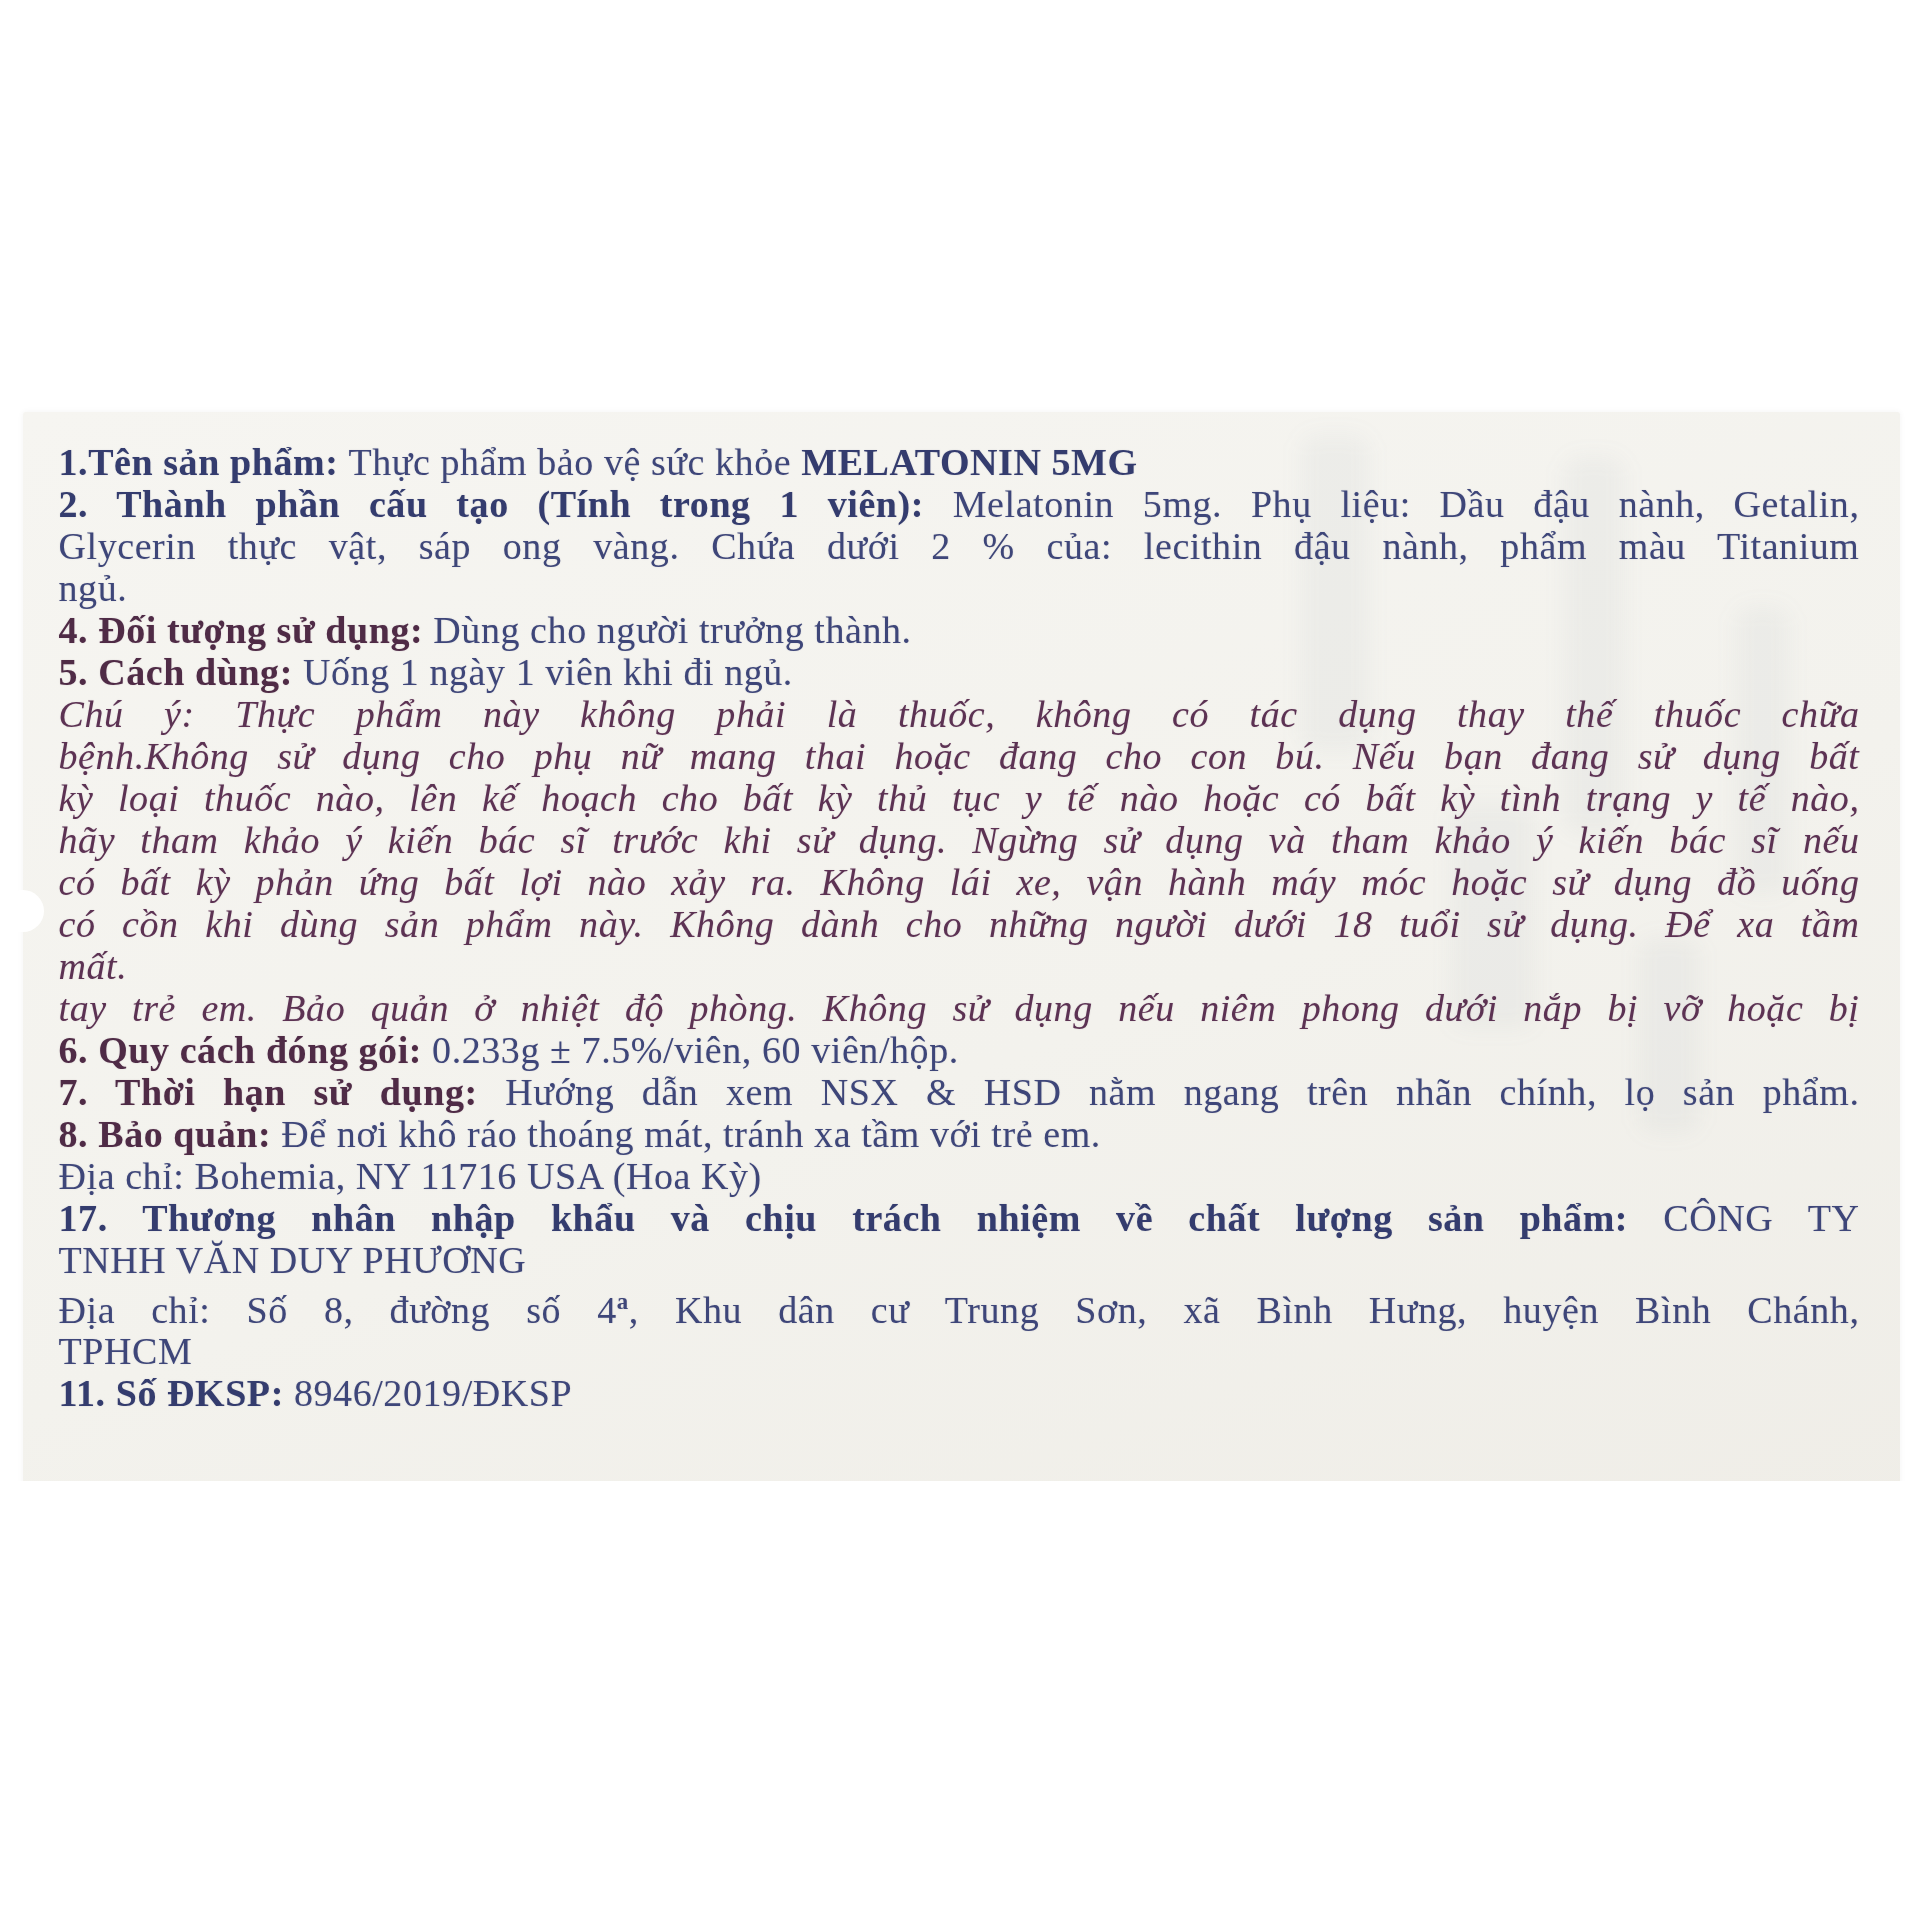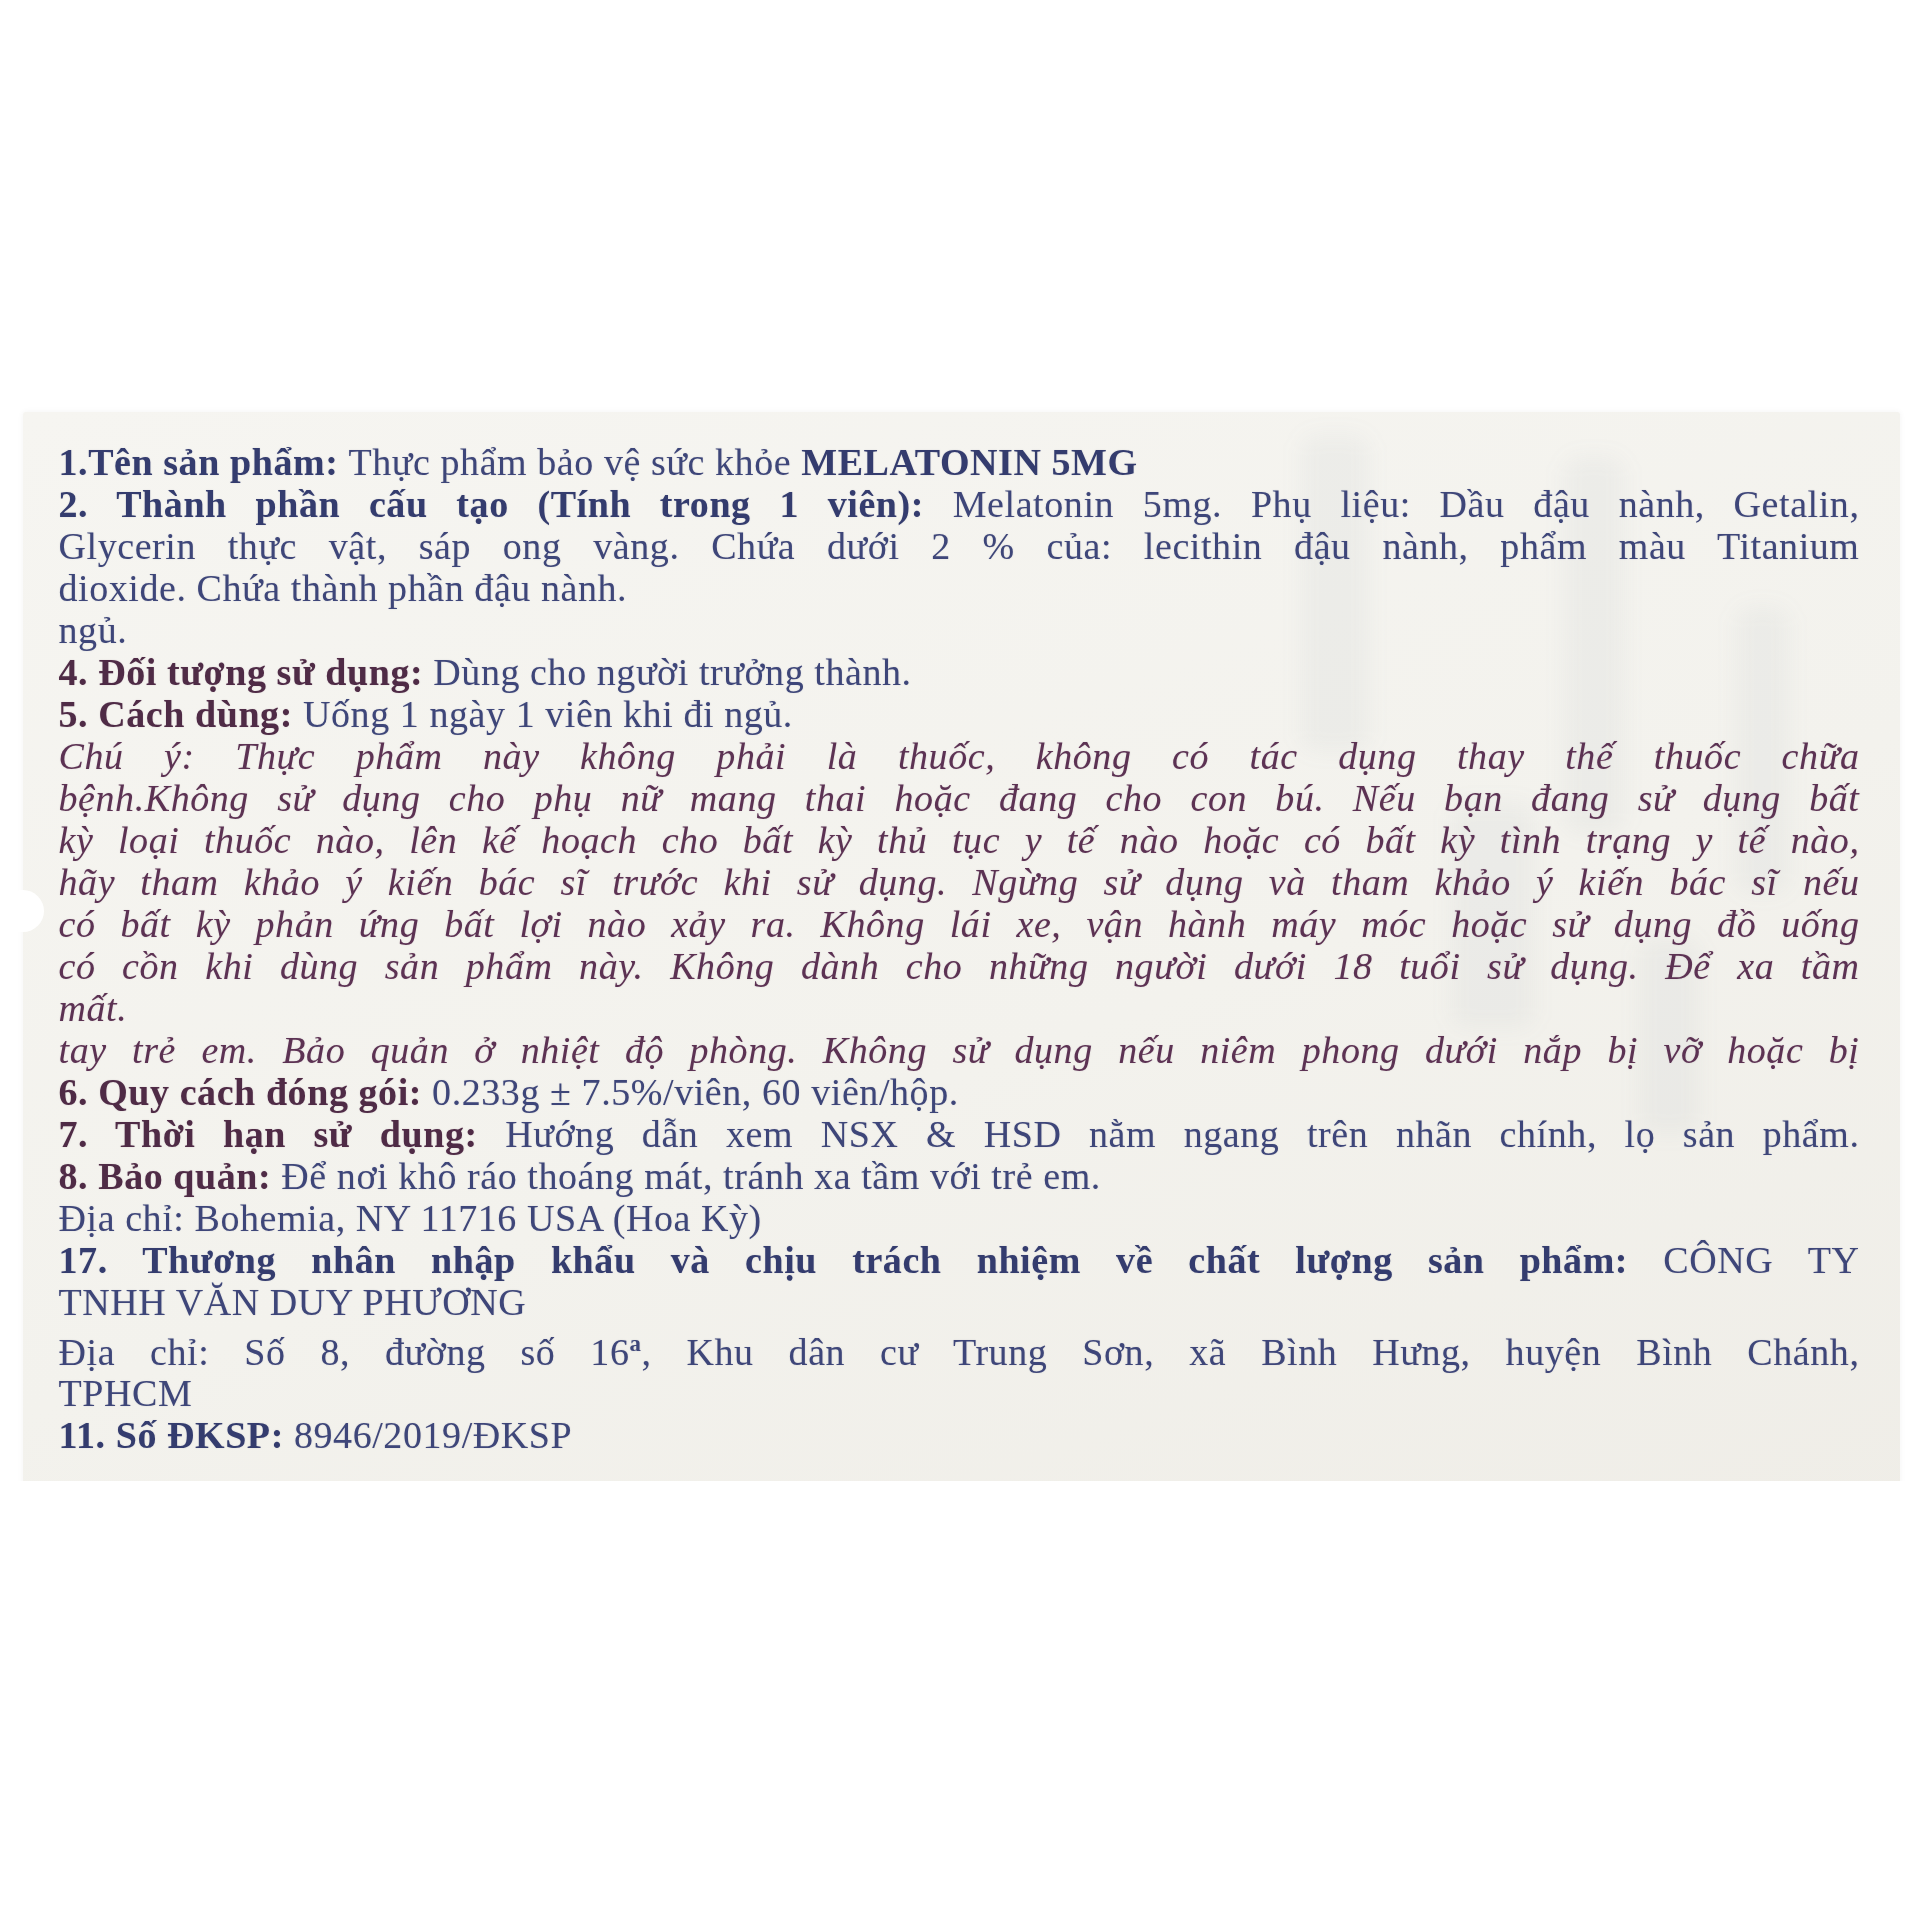--- a/index.html
+++ b/index.html
@@ -73,37 +73,36 @@
     <div class="die-cut-notch"></div>
     <div class="bleed" style="left:1278px; top:22.5px; width:68px; height:316px;"></div>
     <div class="bleed" style="left:1541px; top:45px; width:60px; height:376px;"></div>
     <div class="bleed" style="left:1713px; top:195px; width:53px; height:286px;"></div>
     <div class="bleed" style="left:1428px; top:391px; width:83px; height:225px;"></div>
     <div class="bleed" style="left:1616px; top:526px; width:60px; height:195px;"></div>
     <div class="text-block" id="text-block">
         <div class="line"><span class="seg-bold-navy">1.Tên sản phẩm: </span><span class="seg-navy">Thực phẩm bảo vệ sức khỏe </span><span class="seg-bold-navy">MELATONIN 5MG</span></div>
         <div class="line just"><span class="seg-bold-navy">2. Thành phần cấu tạo (Tính trong 1 viên): </span><span class="seg-navy">Melatonin 5mg. Phụ liệu: Dầu đậu nành, Getalin,</span></div>
         <div class="line just"><span class="seg-navy">Glycerin thực vật, sáp ong vàng. Chứa dưới 2 % của: lecithin đậu nành, phẩm màu Titanium</span></div>
-        <div class="line"><span class="seg-navy">dioxide. Chứa thành phần đậu nành.</span></div>
         <div class="line"><span class="seg-navy">ngủ.</span></div>
         <div class="line"><span class="seg-bold-maroon">4. Đối tượng sử dụng: </span><span class="seg-navy">Dùng cho người trưởng thành.</span></div>
         <div class="line"><span class="seg-bold-maroon">5. Cách dùng: </span><span class="seg-navy">Uống 1 ngày 1 viên khi đi ngủ.</span></div>
         <div class="line just"><span class="seg-italic-maroon">Chú ý: Thực phẩm này không phải là thuốc, không có tác dụng thay thế thuốc chữa</span></div>
         <div class="line just"><span class="seg-italic-maroon">bệnh.Không sử dụng cho phụ nữ mang thai hoặc đang cho con bú. Nếu bạn đang sử dụng bất</span></div>
         <div class="line just"><span class="seg-italic-maroon">kỳ loại thuốc nào, lên kế hoạch cho bất kỳ thủ tục y tế nào hoặc có bất kỳ tình trạng y tế nào,</span></div>
         <div class="line just"><span class="seg-italic-maroon">hãy tham khảo ý kiến bác sĩ trước khi sử dụng. Ngừng sử dụng và tham khảo ý kiến bác sĩ nếu</span></div>
         <div class="line just"><span class="seg-italic-maroon">có bất kỳ phản ứng bất lợi nào xảy ra. Không lái xe, vận hành máy móc hoặc sử dụng đồ uống</span></div>
         <div class="line just"><span class="seg-italic-maroon">có cồn khi dùng sản phẩm này. Không dành cho những người dưới 18 tuổi sử dụng. Để xa tầm</span></div>
         <div class="line"><span class="seg-italic-maroon">mất.</span></div>
         <div class="line just"><span class="seg-italic-maroon">tay trẻ em. Bảo quản ở nhiệt độ phòng. Không sử dụng nếu niêm phong dưới nắp bị vỡ hoặc bị</span></div>
         <div class="line"><span class="seg-bold-maroon">6. Quy cách đóng gói: </span><span class="seg-navy">0.233g ± 7.5%/viên, 60 viên/hộp.</span></div>
         <div class="line just"><span class="seg-bold-maroon">7. Thời hạn sử dụng: </span><span class="seg-navy">Hướng dẫn xem NSX &amp; HSD nằm ngang trên nhãn chính, lọ sản phẩm.</span></div>
         <div class="line"><span class="seg-bold-maroon">8. Bảo quản: </span><span class="seg-navy">Để nơi khô ráo thoáng mát, tránh xa tầm với trẻ em.</span></div>
         <div class="line"><span class="seg-navy">Địa chỉ: Bohemia, NY 11716 USA (Hoa Kỳ)</span></div>
         <div class="line just"><span class="seg-bold-navy">17. Thương nhân nhập khẩu và chịu trách nhiệm về chất lượng sản phẩm: </span><span class="seg-navy">CÔNG TY</span></div>
         <div class="line"><span class="seg-navy">TNHH VĂN DUY PHƯƠNG</span></div>
-        <div class="line just"><span class="seg-navy">Địa chỉ: Số 8, đường số 16</span><span class="seg-sup-navy">a</span><span class="seg-navy">, Khu dân cư Trung Sơn, xã Bình Hưng, huyện Bình Chánh,</span></div>
+        <div class="line just"><span class="seg-navy">Địa chỉ: Số 8, đường số 4</span><span class="seg-sup-navy">a</span><span class="seg-navy">, Khu dân cư Trung Sơn, xã Bình Hưng, huyện Bình Chánh,</span></div>
         <div class="line"><span class="seg-navy">TPHCM</span></div>
         <div class="line"><span class="seg-bold-navy">11. Số ĐKSP: </span><span class="seg-navy">8946/2019/ĐKSP</span></div>
       </div>
   </div>
 </div>
 
 
 </body></html>

